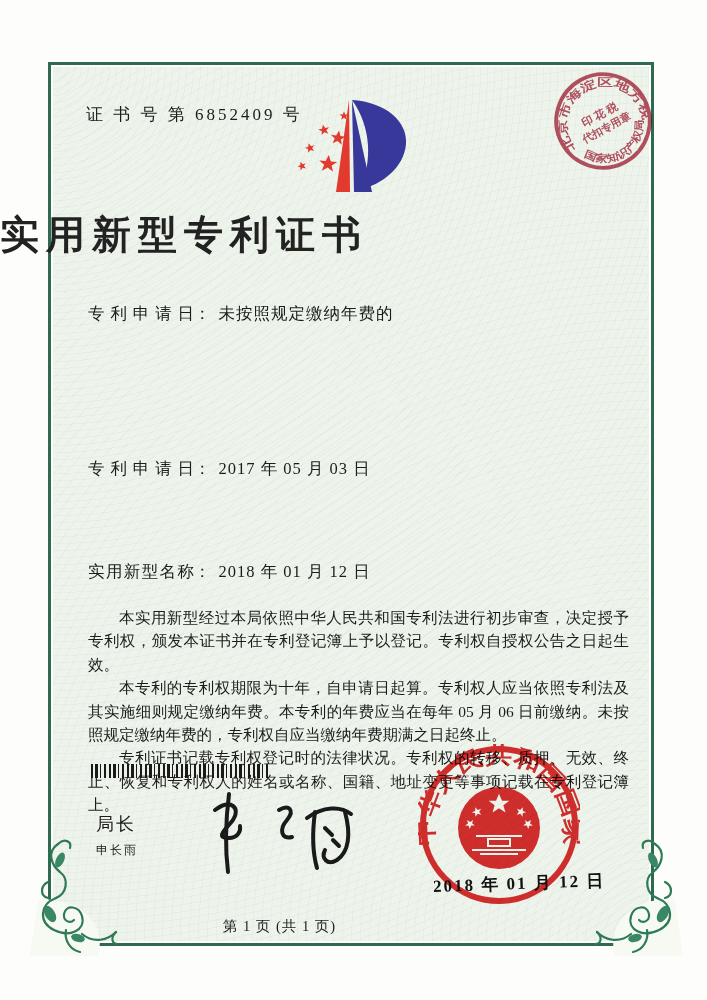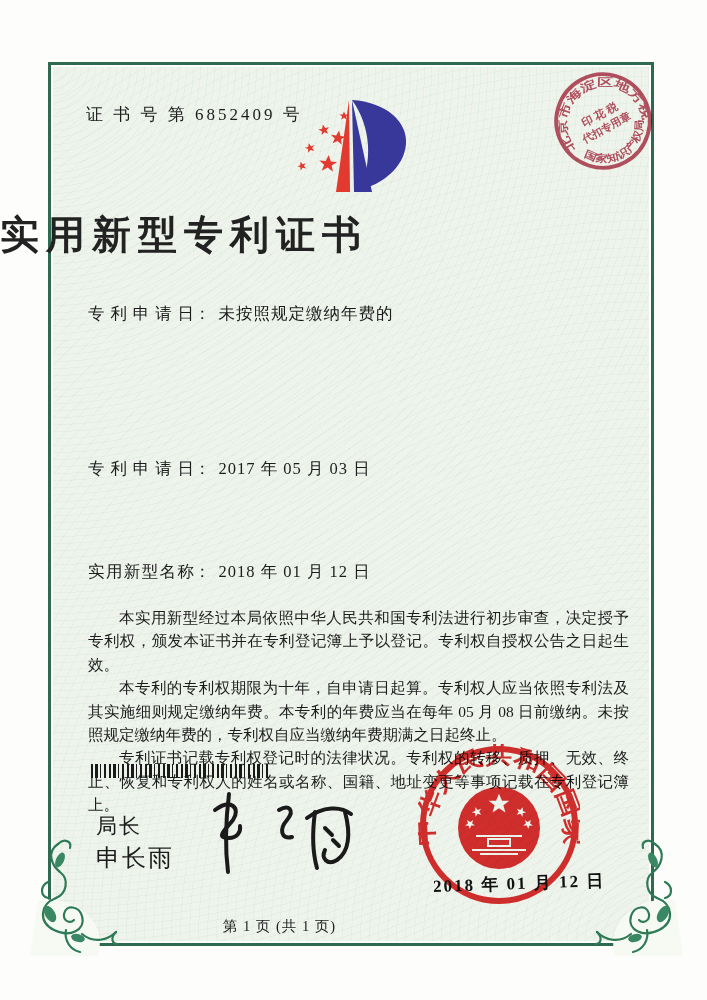--- a/index.html
+++ b/index.html
@@ -55,22 +55,22 @@
   
   .barcode{
     position:absolute;left:91px;top:764px;width:178px;height:14px;
     background:repeating-linear-gradient(90deg,
       #1a1a1a 0 2px, transparent 2px 4px,
       #1a1a1a 4px 7px, transparent 7px 9px,
       #1a1a1a 9px 10px, transparent 10px 13px,
       #1a1a1a 13px 15px, transparent 15px 18px);
   }
   
-  .sig-role{position:absolute;left:96px;top:812px;font-size:21px;letter-spacing:2px;font-family:"Liberation Sans","DejaVu Sans",sans-serif;}
-  .sig-name{position:absolute;left:96px;top:842px;font-size:24px;letter-spacing:2px;font-family:"Liberation Sans","DejaVu Sans",sans-serif;}
+  .sig-role{position:absolute;left:96px;top:812px;font-size:18px;letter-spacing:2px;font-family:"Liberation Sans","DejaVu Sans",sans-serif;}
+  .sig-name{position:absolute;left:96px;top:842px;font-size:12px;letter-spacing:2px;font-family:"Liberation Sans","DejaVu Sans",sans-serif;}
   .sig-script{position:absolute;left:195px;top:782px;width:190px;height:100px;}
   
   .seal{position:absolute;left:418px;top:744px;width:162px;height:162px;mix-blend-mode:multiply;opacity:.95;}
   .seal-date{
     position:absolute;left:433px;top:872px;font-size:17px;letter-spacing:2px;
     color:#111;transform:rotate(-2deg);font-weight:bold;
   }
   
   .stamp{
     position:absolute;left:552px;top:70px;width:102px;height:102px;
@@ -156,21 +156,21 @@
   </div>
   <div class="field" style="top:458px">
     <span class="flabel">专利申请日</span><span class="fcolon">：</span><span class="fvalue">2017 年 05 月 03 日</span>
   </div>
   <div class="field" style="top:561px">
     <span class="flabel">实用新型名称</span><span class="fcolon">：</span><span class="fvalue">2018 年 01 月 12 日</span>
   </div>
 
   <div class="body-text">
     <p>本实用新型经过本局依照中华人民共和国专利法进行初步审查，决定授予专利权，颁发本证书并在专利登记簿上予以登记。专利权自授权公告之日起生效。</p>
-    <p>本专利的专利权期限为十年，自申请日起算。专利权人应当依照专利法及其实施细则规定缴纳年费。本专利的年费应当在每年 05 月 08 日前缴纳。未按照规定缴纳年费的，专利权自应当缴纳年费期满之日起终止。</p>
+    <p>本专利的专利权期限为十年，自申请日起算。专利权人应当依照专利法及其实施细则规定缴纳年费。本专利的年费应当在每年 05 月 06 日前缴纳。未按照规定缴纳年费的，专利权自应当缴纳年费期满之日起终止。</p>
     <p>专利证书记载专利权登记时的法律状况。专利权的转移、质押、无效、终止、恢复和专利权人的姓名或名称、国籍、地址变更等事项记载在专利登记簿上。</p>
   </div>
 
   <div class="barcode"></div>
 
   <div class="sig-role">局长</div>
   <div class="sig-name">申长雨</div>
   <svg class="sig-script" viewBox="0 0 190 100">
     <g fill="none" stroke="#1a1a1a" stroke-width="4" stroke-linecap="round">
       <path d="M34,12 C31,36 30,66 33,90"></path>

